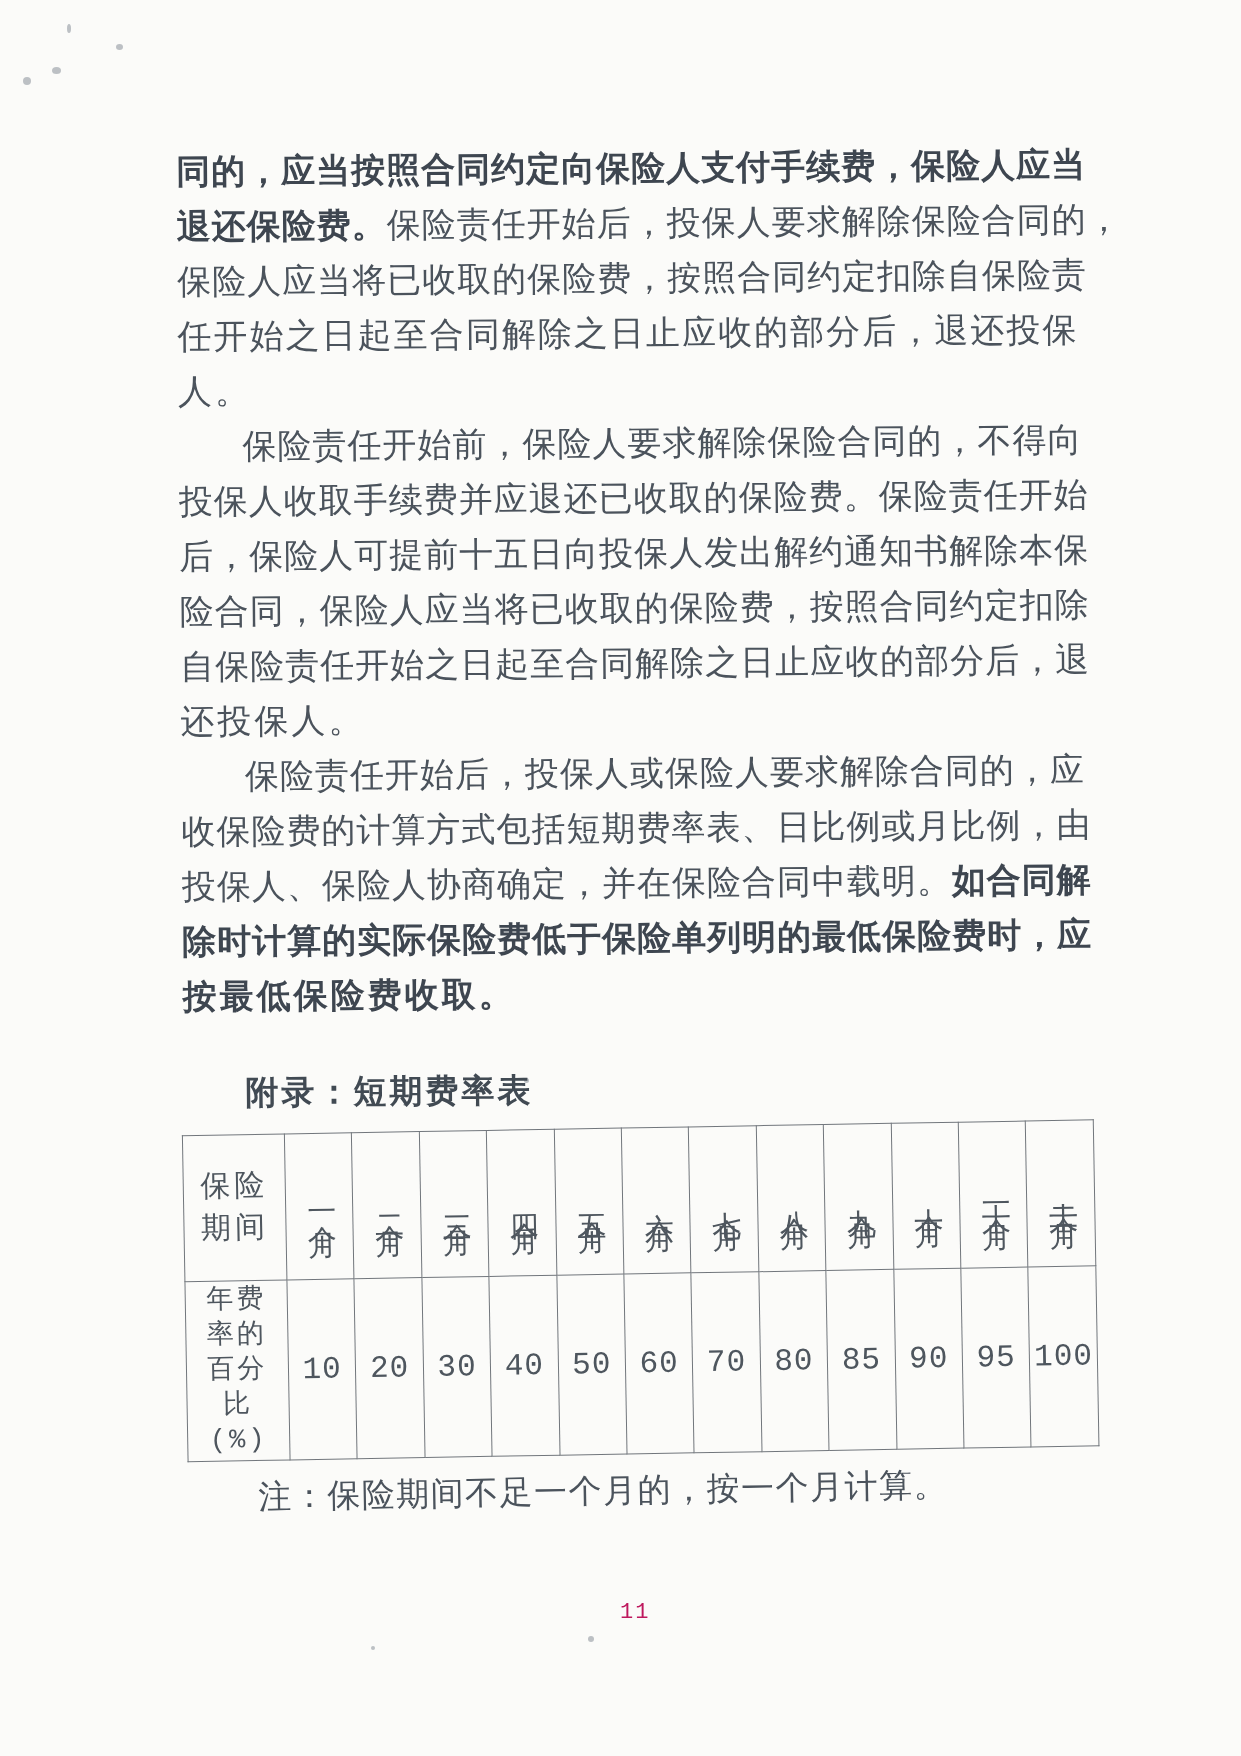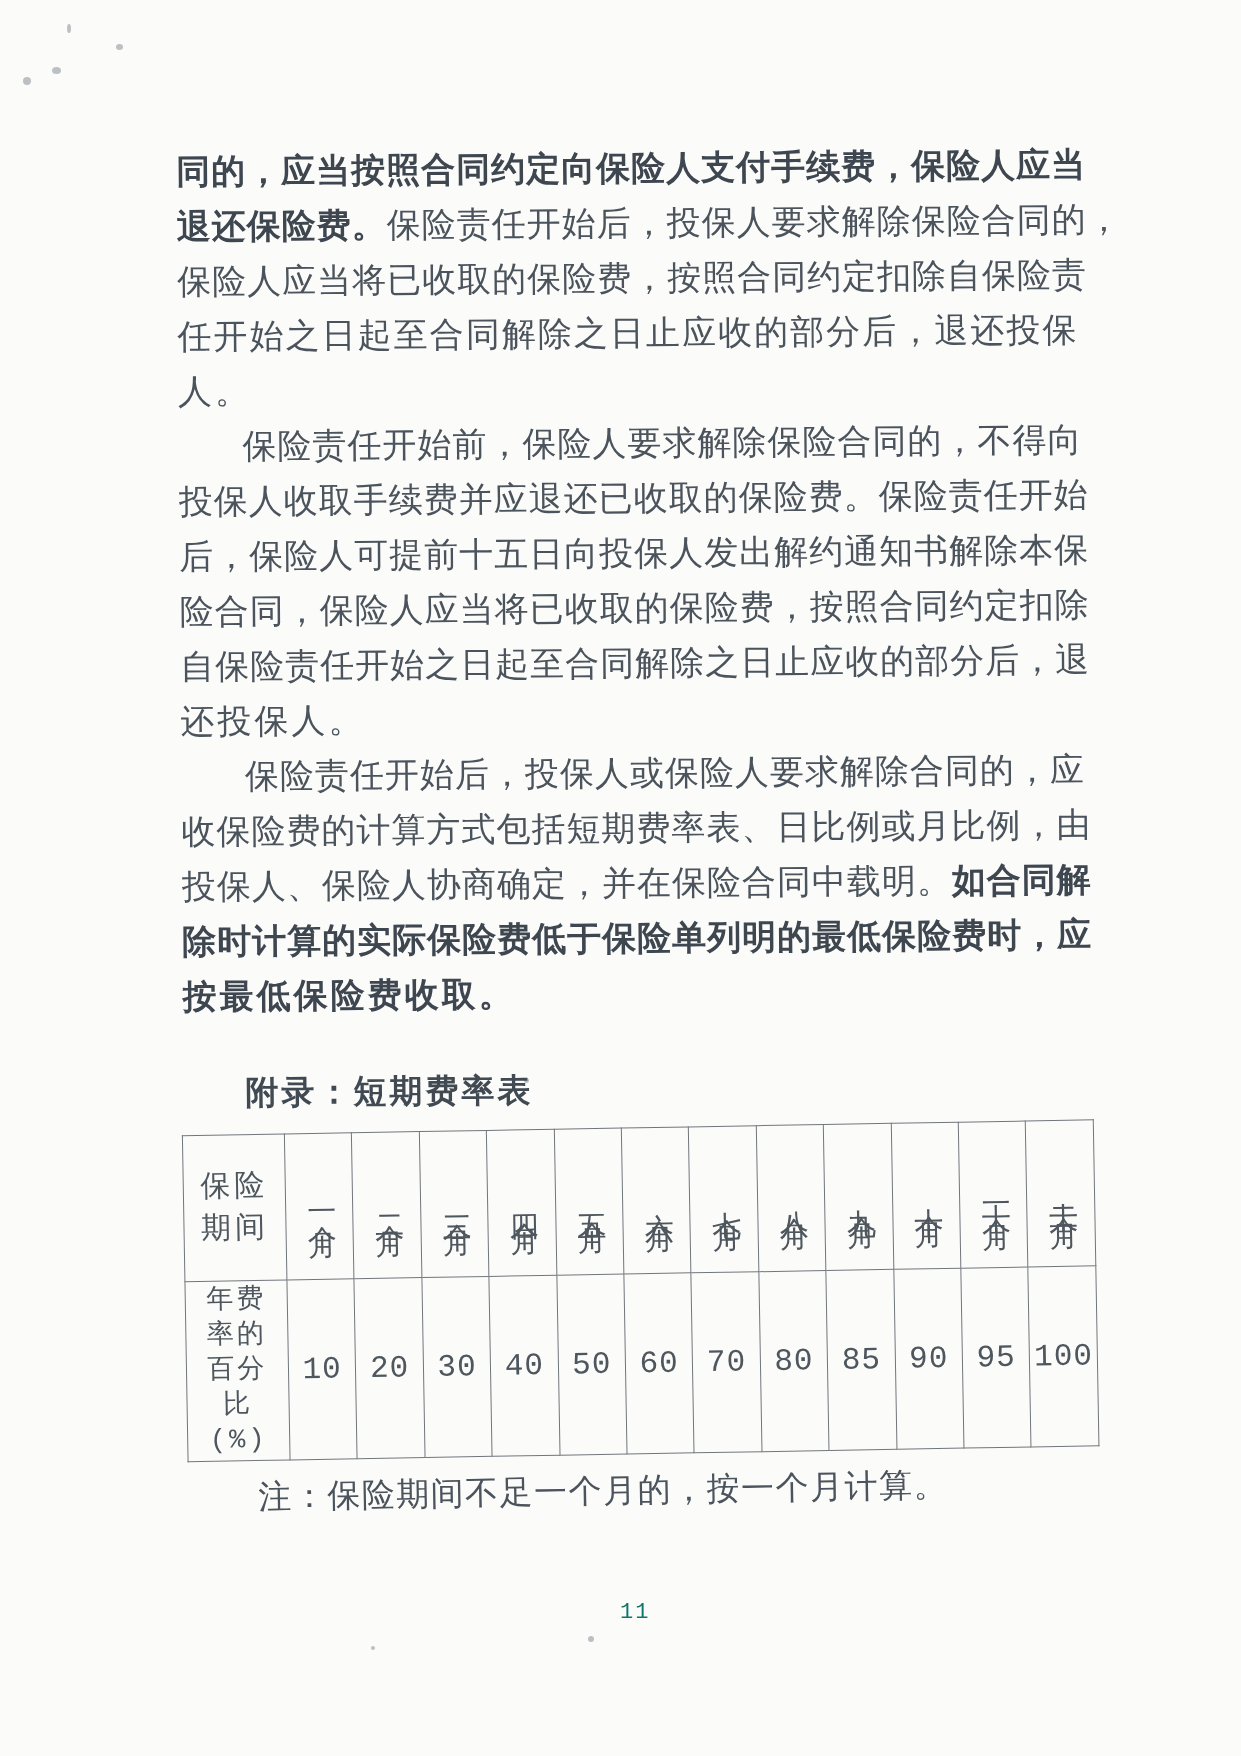--- a/index.html
+++ b/index.html
@@ -79,21 +79,21 @@
   .note{
     margin:14px 0 0 70px;
     height:50px;line-height:50px;
     font-size:33px;letter-spacing:1.5px;
     white-space:nowrap;
   }
   .page-number{
     position:absolute;
     left:620px;top:1600px;
     font-size:22px;
-    color:#0f766e;
+    color:#be185d;
     letter-spacing:2px;
   }
   .speck{position:absolute;background:#9aa0a8;border-radius:50%;opacity:.65;}
 </style>
 </head>
 <body>
 
 <div class="page">
 
   <span class="speck" style="left:67px;top:24px;width:4px;height:9px;"></span>

